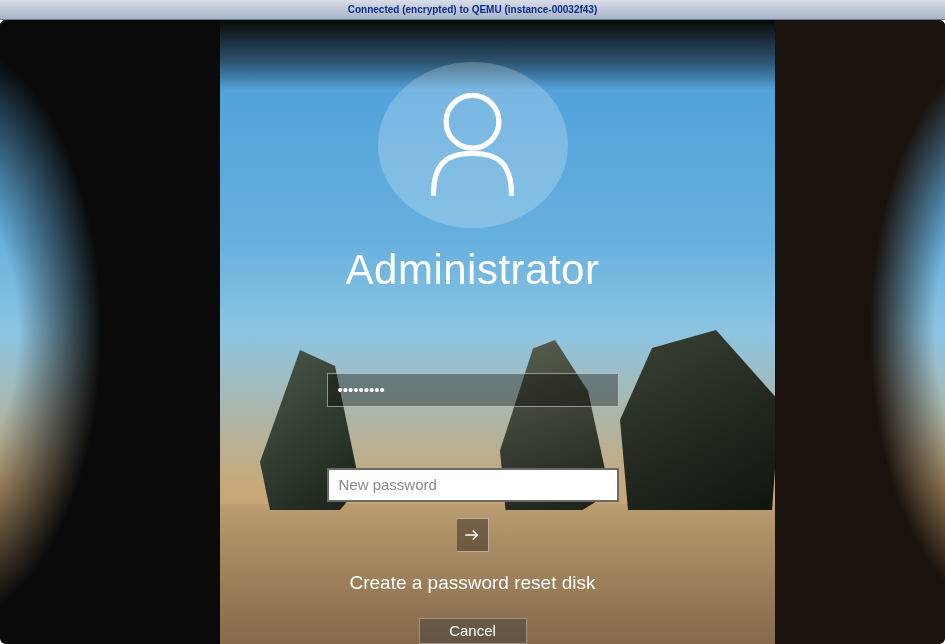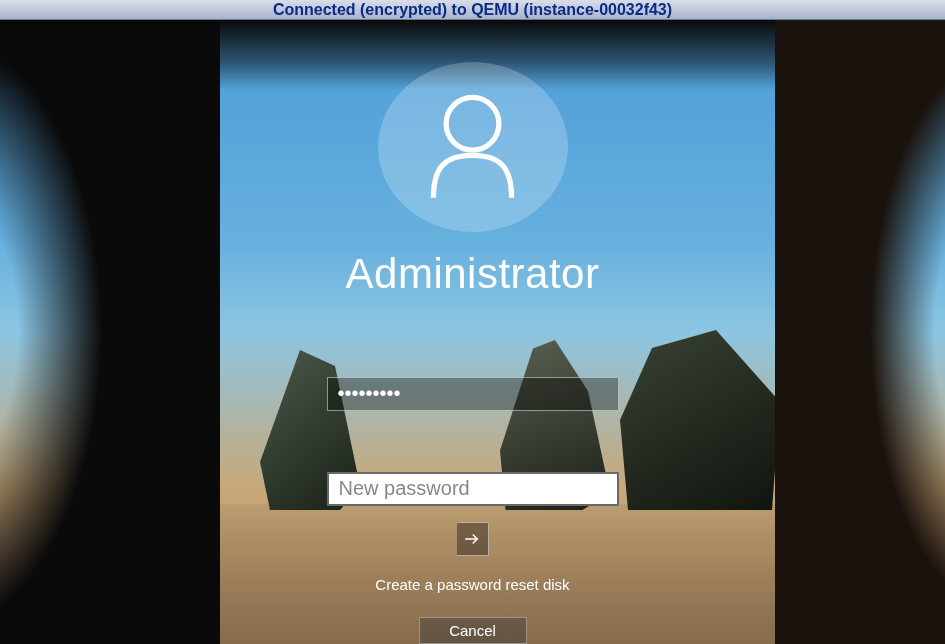--- a/index.html
+++ b/index.html
@@ -13,34 +13,35 @@
       overflow: hidden;
       font-family: "Segoe UI", Arial, sans-serif;
       position: relative;
     }
     .vnc-bar {
       width: 100%;
       height: 20px;
       background: linear-gradient(to bottom, #d8dde8, #a9b4c9);
       border-bottom: 1px solid #6a7a99;
       text-align: center;
-      font-size: 16px;
+      font-size: 10px;
       font-weight: bold;
       color: #0a2a8a;
       line-height: 20px;
       font-family: Arial, sans-serif;
     }
     .desktop {
       width: 100%;
       height: 624px;
       position: relative;
       background:
         radial-gradient(ellipse 500px 400px at 50% 45%, rgba(135,206,235,0.0) 0%, rgba(0,0,0,0.0) 60%),
         linear-gradient(to bottom, #4a9bd8 0%, #66b0de 35%, #8cc5e2 50%, #c9a878 75%, #a8845e 100%);
       overflow: hidden;
+      border-radius: 6px;
     }
     
     .cave-left {
       position: absolute;
       left: 0;
       top: 0;
       width: 220px;
       height: 100%;
       background: radial-gradient(ellipse 280px 500px at -30% 50%, transparent 30%, #0a0a0a 60%);
     }
@@ -132,21 +133,21 @@
     }
     .input-row + .input-row {
       margin-top: 16px;
     }
     .pw-input {
       width: 292px;
       height: 34px;
       border: 1px solid rgba(255,255,255,0.5);
       background: rgba(0,0,0,0.35);
       color: #ffffff;
-      font-size: 20px;
+      font-size: 15px;
       padding: 0 10px;
       outline: none;
       font-family: "Segoe UI", Arial, sans-serif;
       margin-top: 45px;
     }
     .pw-input::placeholder {
       color: rgba(255,255,255,0.7);
     }
     .pw-input.focused {
       background: #ffffff;
@@ -170,21 +171,21 @@
       justify-content: center;
       cursor: pointer;
     }
     .submit-btn svg {
       width: 18px;
       height: 18px;
       stroke: #ffffff;
     }
     .reset-link {
       color: #ffffff;
-      font-size: 15px;
+      font-size: 19px;
       margin-top: 20px;
       cursor: pointer;
     }
     .cancel-btn {
       margin-top: 24px;
       width: 108px;
       height: 30px;
       background: rgba(60,60,60,0.45);
       border: 1px solid rgba(255,255,255,0.35);
       color: #ffffff;

